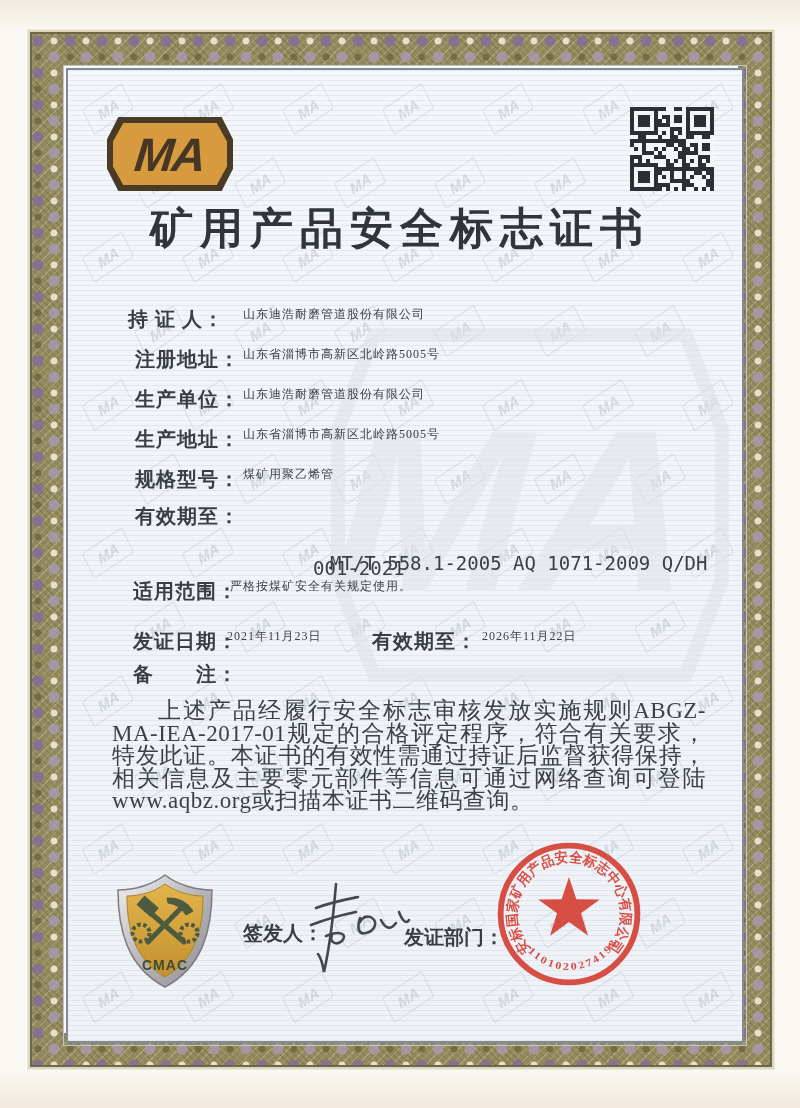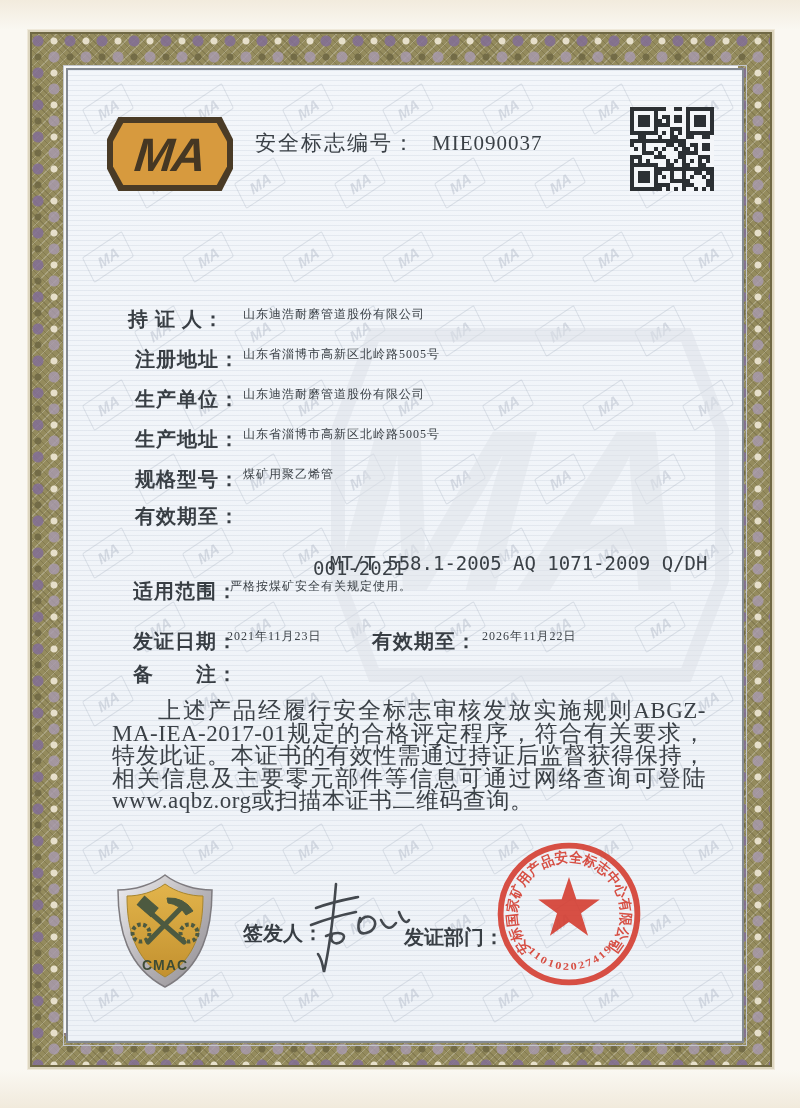--- a/index.html
+++ b/index.html
@@ -180,21 +180,20 @@
   </svg>
 
   <div class="content">
 
     <div class="ma-logo">
       <div class="inner">
         <span class="letters">MA</span>
       </div>
     </div>
 
-    <div class="cert-no"><span>安全标志编号：</span><b>MIE090037</b></div>
 
     <div id="qr">
         <i style="left:0px;top:0px"></i>
         <i style="left:4px;top:0px"></i>
         <i style="left:8px;top:0px"></i>
         <i style="left:12px;top:0px"></i>
         <i style="left:16px;top:0px"></i>
         <i style="left:20px;top:0px"></i>
         <i style="left:24px;top:0px"></i>
         <i style="left:28px;top:0px"></i>
@@ -432,20 +431,21 @@
         <i style="left:24px;top:80px"></i>
         <i style="left:28px;top:80px"></i>
         <i style="left:36px;top:80px"></i>
         <i style="left:44px;top:80px"></i>
         <i style="left:52px;top:80px"></i>
         <i style="left:64px;top:80px"></i>
         <i style="left:72px;top:80px"></i>
         <i style="left:80px;top:80px"></i>
       </div>
 
+    <div class="title">矿用产品安全标志证书</div>
 
     <div class="row" style="left:128px;top:306px">
       <span class="lbl">持 证 人：</span></div>
     <div class="val" style="left:243px;top:306px">山东迪浩耐磨管道股份有限公司</div>
 
     <div class="row" style="left:135px;top:346px">
       <span class="lbl">注册地址：</span></div>
     <div class="val" style="left:243px;top:346px">山东省淄博市高新区北岭路5005号</div>
 
     <div class="row" style="left:135px;top:386px">

